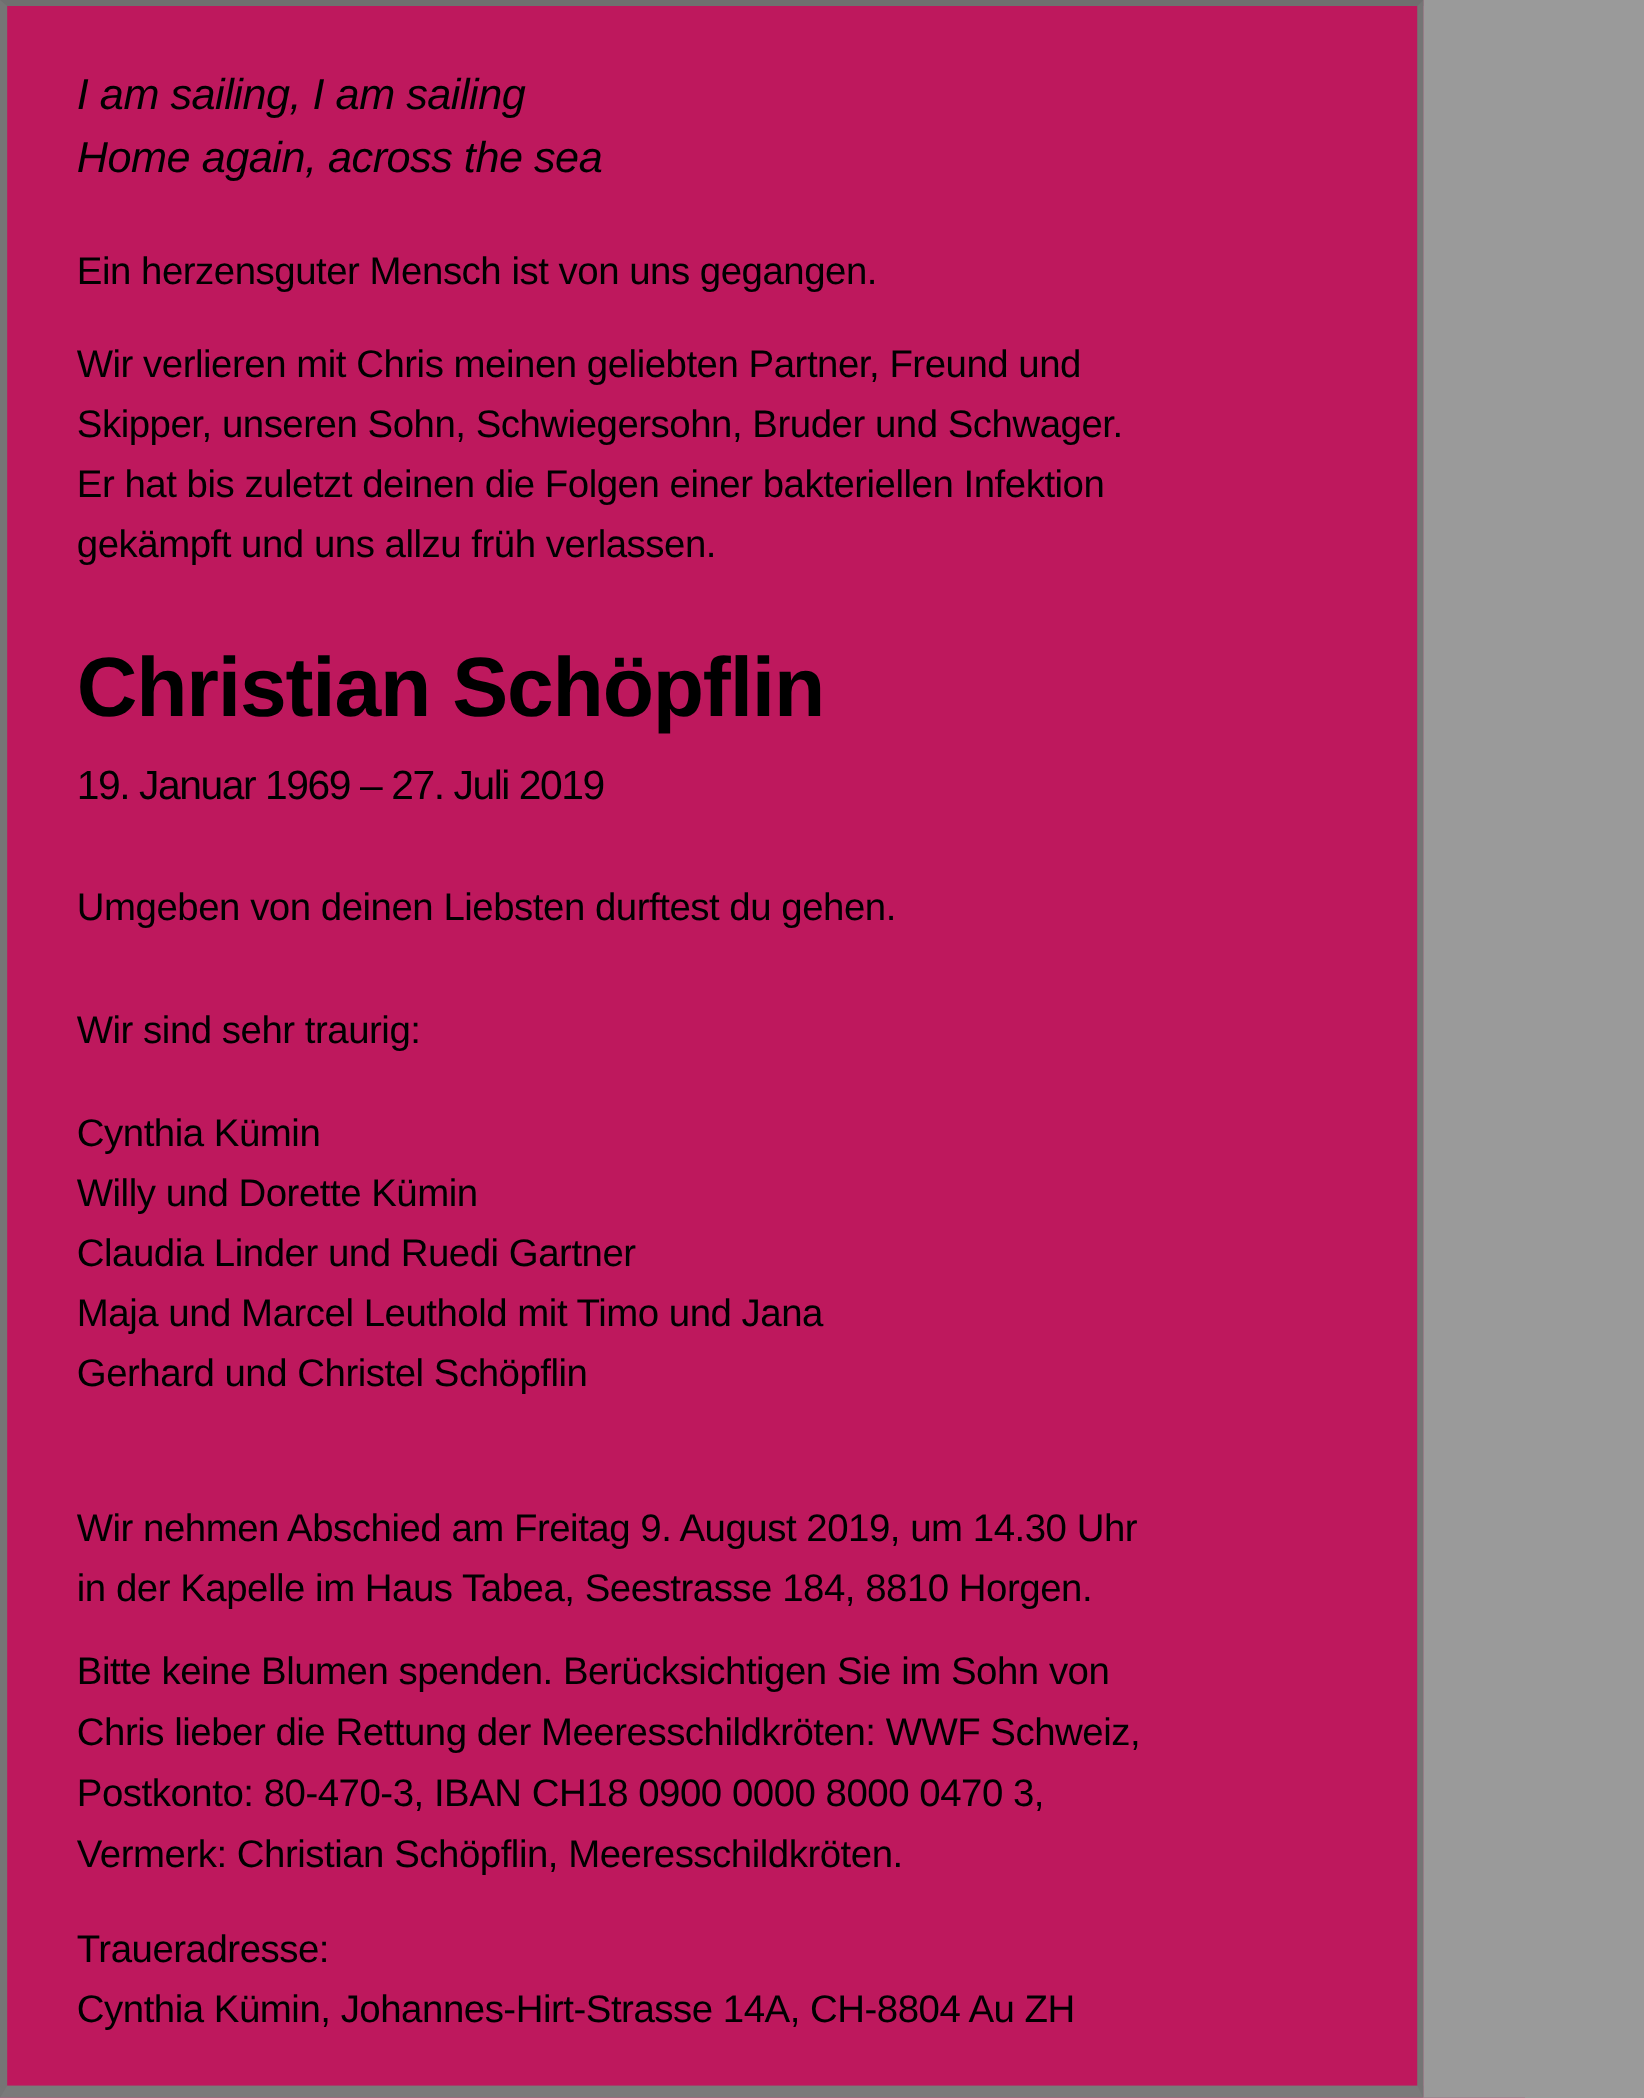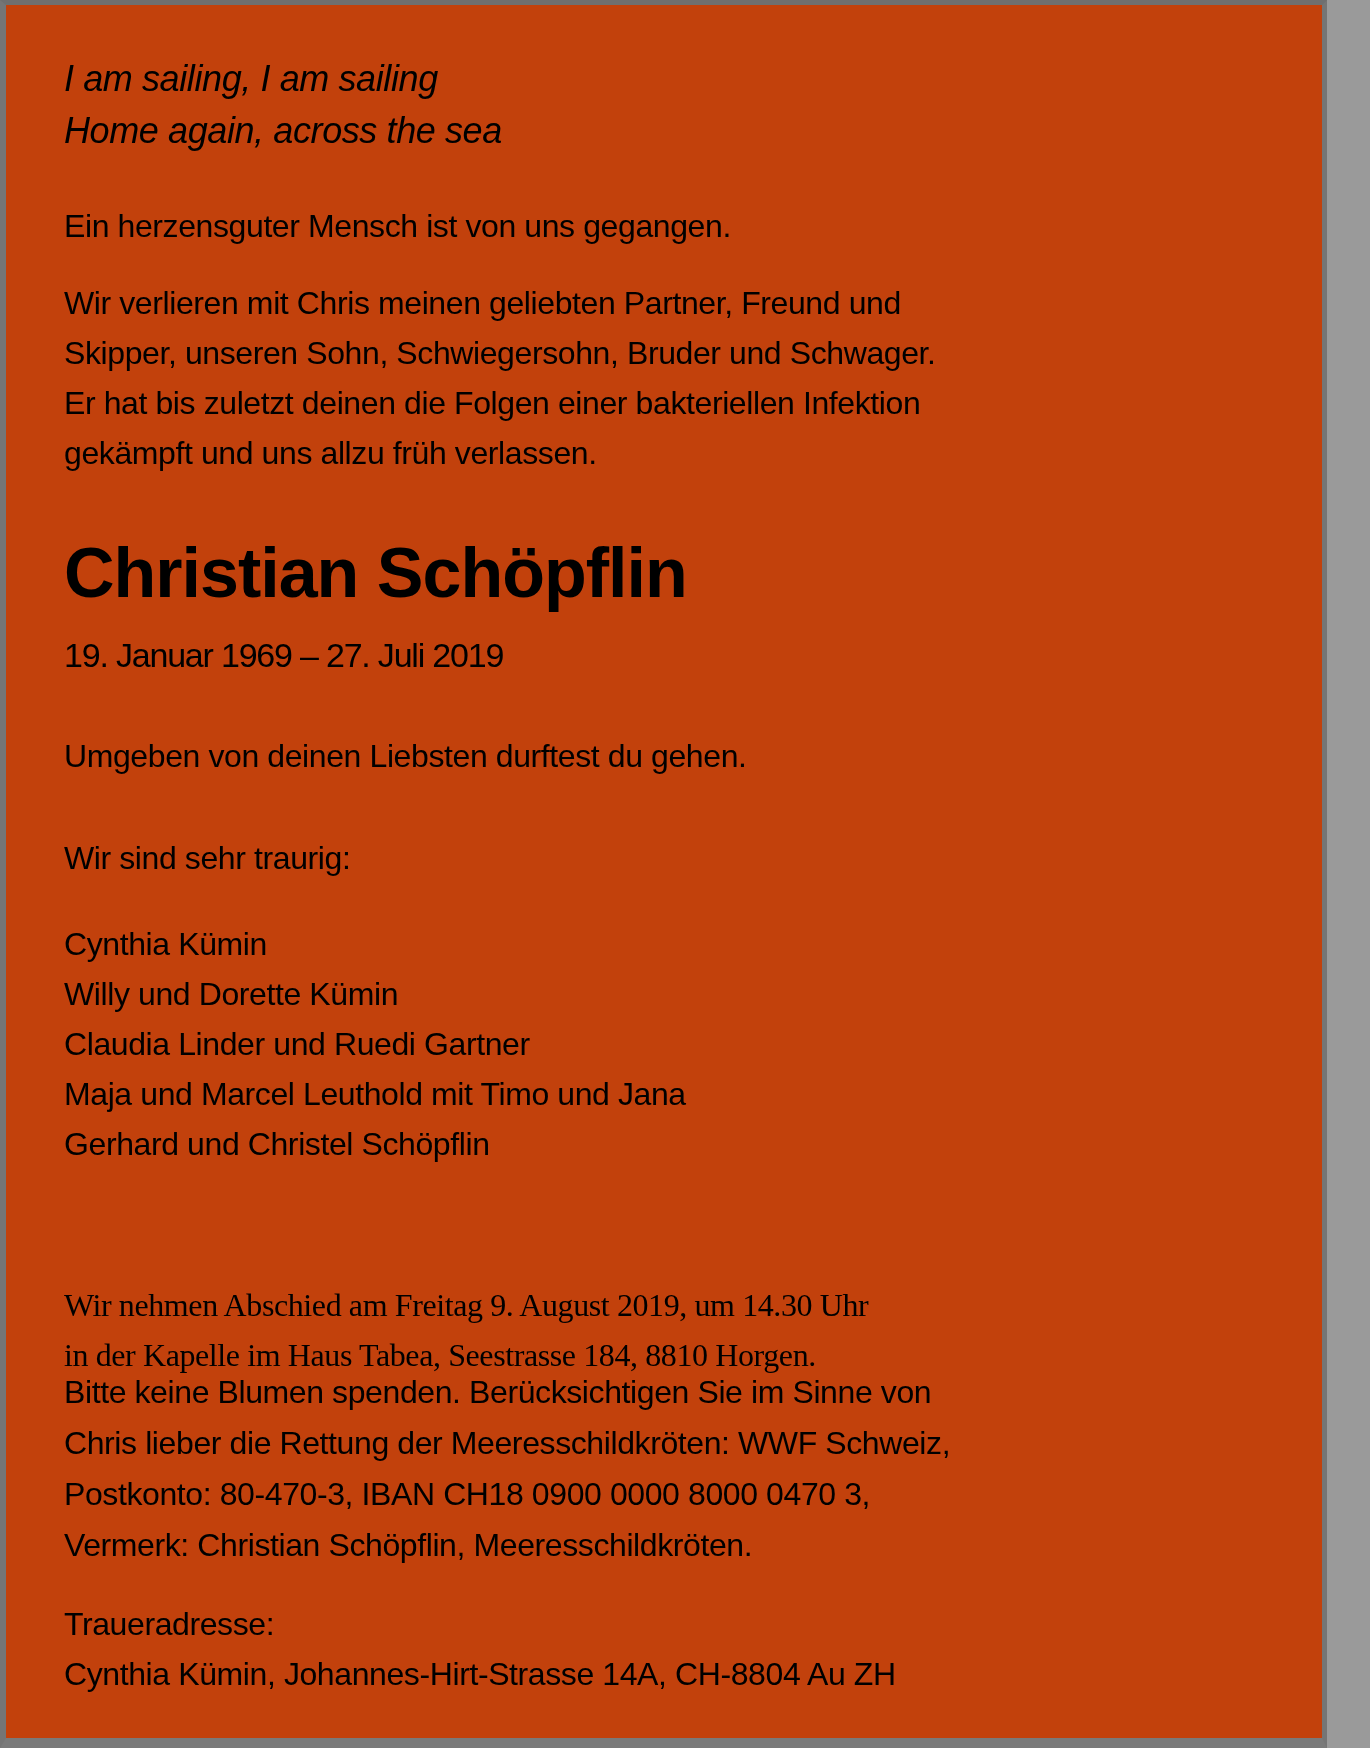--- a/index.html
+++ b/index.html
@@ -3,23 +3,23 @@
 <meta charset="utf-8">
 <style>
   html, body {
     margin: 0;
     padding: 0;
     background: #9a9a9a;
   }
   .page {
     position: relative;
     box-sizing: border-box;
-    width: 1327px;
+    width: 1186px;
     height: 1748px;
-    background: #c2410c;
+    background: #be185d;
     border-top: 5px solid #6f6f6f;
     border-right: 5px solid #757575;
     border-bottom: 10px solid #7a7a7a;
     border-left: 6px solid #757575;
     font-family: "Liberation Sans", "DejaVu Sans", sans-serif;
     color: #000000;
     overflow: hidden;
   }
   .block {
     position: absolute;
@@ -49,21 +49,21 @@
   }
   .life-dates {
     top: 629px;
     font-size: 34px;
     line-height: 42px;
     letter-spacing: -1.2px;
   }
   .farewell  { top: 726px; text-align: right; }
   .mourners-heading { top: 828px; }
   .mourners  { top: 914px; }
-  .service   { top: 1275px; font-family: Liberation Serif, serif; }
+  .service   { top: 1243px; }
   .donation  { top: 1362px; line-height: 51px; }
   .condolence { top: 1594px; }
 </style>
 </head>
 <body>
 
 <div class="page">
 
   <div class="block verse">
     <div>I am sailing, I am sailing</div>
@@ -98,21 +98,21 @@
     <div>Maja und Marcel Leuthold mit Timo und Jana</div>
     <div>Gerhard und Christel Schöpflin</div>
   </div>
 
   <div class="block body-text service">
     <div>Wir nehmen Abschied am Freitag 9. August 2019, um 14.30 Uhr</div>
     <div>in der Kapelle im Haus Tabea, Seestrasse 184, 8810 Horgen.</div>
   </div>
 
   <div class="block body-text donation">
-    <div>Bitte keine Blumen spenden. Berücksichtigen Sie im Sinne von</div>
+    <div>Bitte keine Blumen spenden. Berücksichtigen Sie im Sohn von</div>
     <div>Chris lieber die Rettung der Meeresschildkröten: WWF Schweiz,</div>
     <div>Postkonto: 80-470-3, IBAN CH18 0900 0000 8000 0470 3,</div>
     <div>Vermerk: Christian Schöpflin, Meeresschildkröten.</div>
   </div>
 
   <div class="block body-text condolence">
     <div>Traueradresse:</div>
     <div>Cynthia Kümin, Johannes-Hirt-Strasse 14A, CH-8804 Au ZH</div>
   </div>
 

